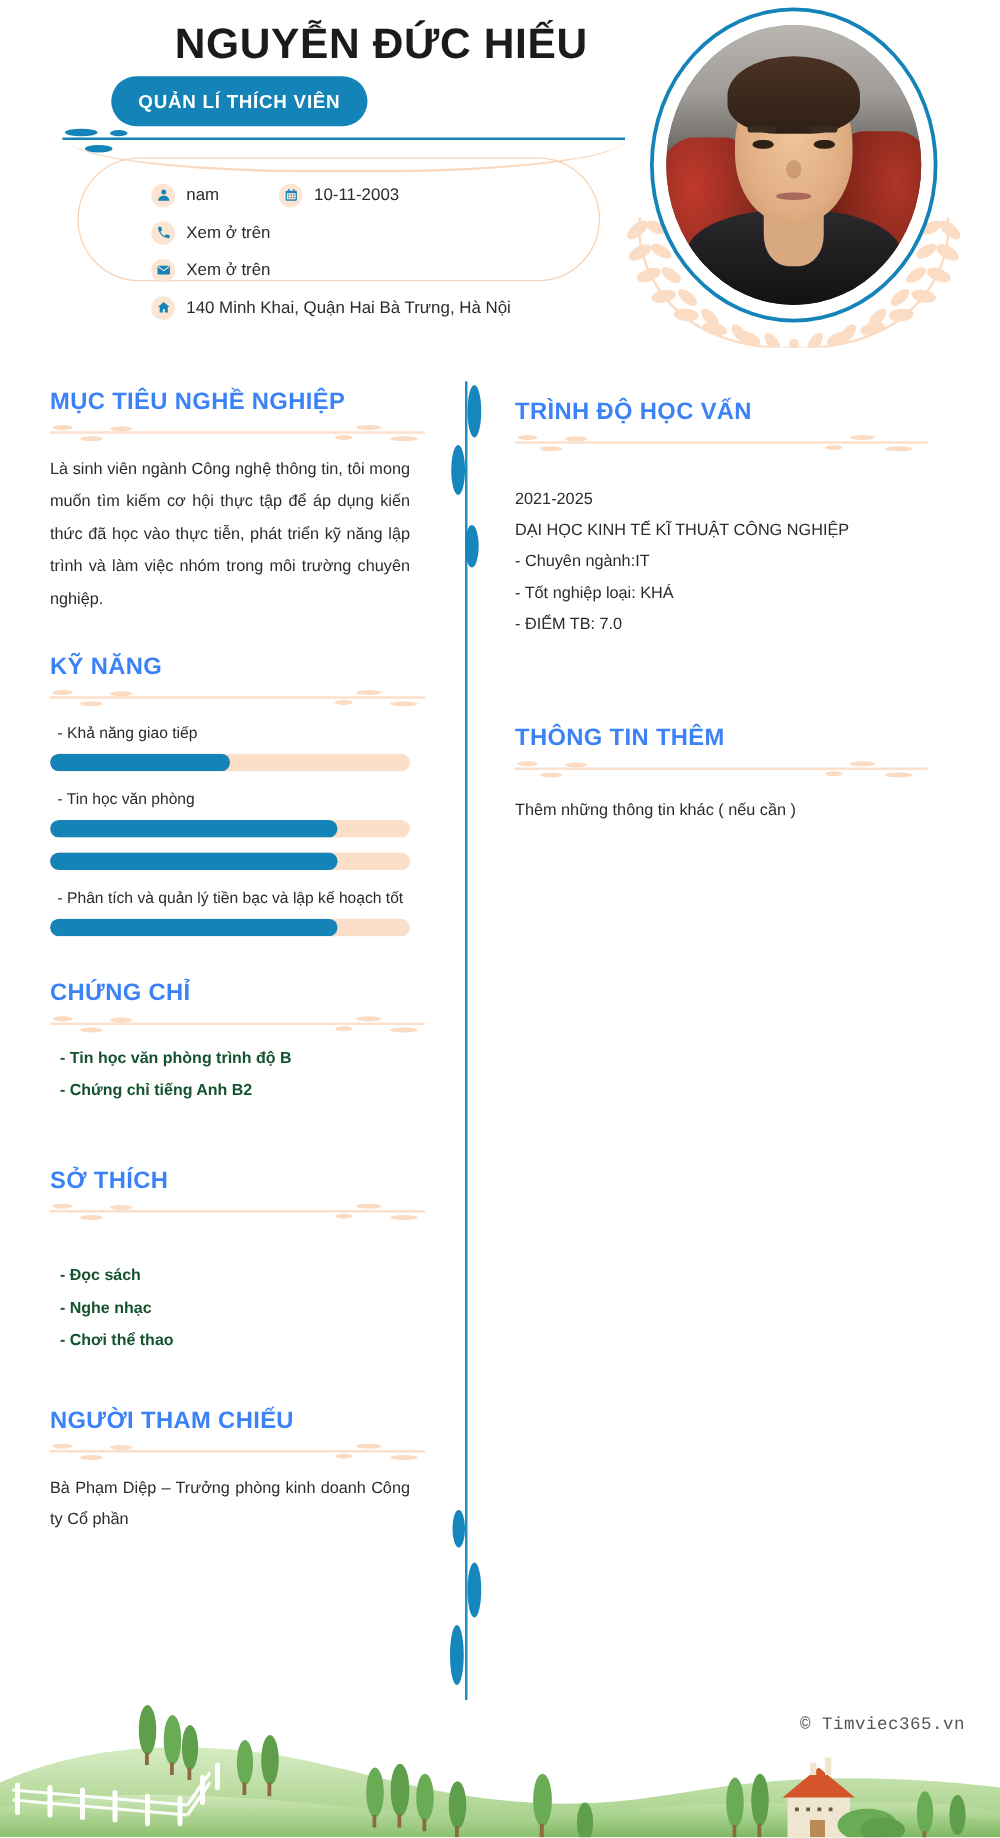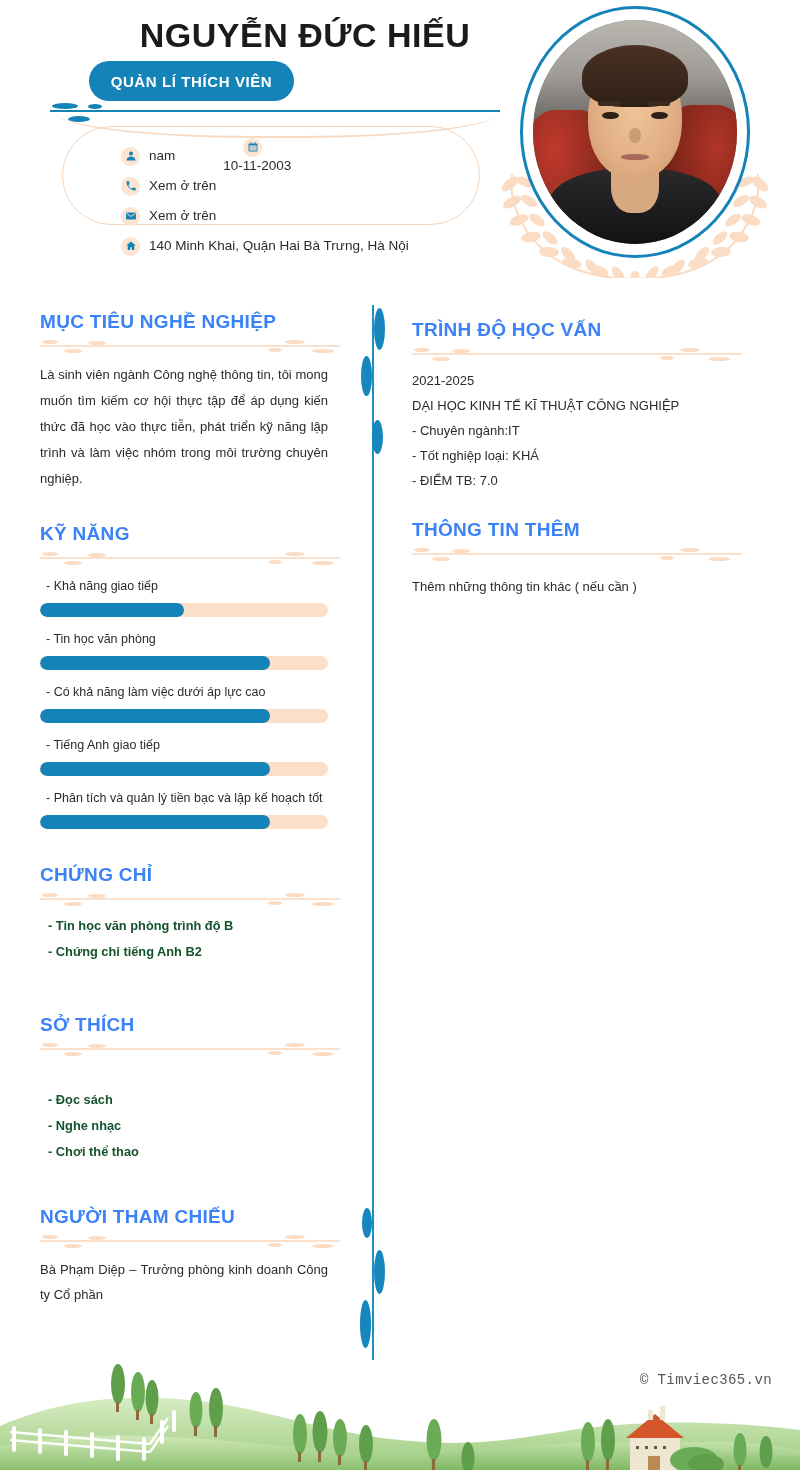--- a/index.html
+++ b/index.html
@@ -118,21 +118,20 @@
     font-size: 13.5px;
     color: #2b2b2b;
     line-height: 18px;
     white-space: nowrap;
   }
 
   .dual-second {
     display: flex;
     align-items: center;
     margin-left: 48px;
-    flex-direction: column;
   }
 
   
   .photo-wrap {
     position: absolute;
     left: 520px; top: 6px;
     width: 230px; height: 252px;
   }
   .photo-ring {
     position: absolute;
@@ -485,32 +484,25 @@
       </div>
 
       <div class="skill">
         <div class="skill-label">- Tin học văn phòng</div>
         <div class="bar-track">
           <div class="bar-fill" style="width: 80%;"></div>
         </div>
       </div>
 
       <div class="skill">
-        <div class="skill-label">- Có khả năng làm việc dưới áp lực cao</div>
         <div class="bar-track">
           <div class="bar-fill" style="width: 80%;"></div>
         </div>
       </div>
 
-      <div class="skill">
-        <div class="skill-label">- Tiếng Anh giao tiếp</div>
-        <div class="bar-track">
-          <div class="bar-fill" style="width: 80%;"></div>
-        </div>
-      </div>
 
       <div class="skill">
         <div class="skill-label" style="width:290px;">- Phân tích và quản lý tiền bạc và lập kế hoạch tốt</div>
         <div class="bar-track">
           <div class="bar-fill" style="width: 80%;"></div>
         </div>
       </div>
     </div>
 
     <div style="margin-top:34px;">
@@ -569,30 +561,30 @@
       <div class="sec-title">TRÌNH ĐỘ HỌC VẤN</div>
       <div class="sec-rule">
         <span class="line"></span>
         <span class="pip" style="left:2px; top:2px; width:16px;"></span>
         <span class="pip" style="left:40px; top:3px; width:18px;"></span>
         <span class="pip" style="left:268px; top:2px; width:20px;"></span>
         <span class="pip" style="left:248px; top:10px; width:14px;"></span>
         <span class="pip" style="left:296px; top:11px; width:22px;"></span>
         <span class="pip" style="left:20px; top:11px; width:18px;"></span>
       </div>
-      <div style="margin-top:8px;">
+      <div style="margin-top:26px;">
         <div class="plain-line">2021-2025</div>
         <div class="plain-line">DẠI HỌC KINH TẾ KĨ THUẬT CÔNG NGHIỆP</div>
         <div class="plain-line">- Chuyên ngành:IT</div>
         <div class="plain-line">- Tốt nghiệp loại: KHÁ</div>
         <div class="plain-line">- ĐIỂM TB: 7.0</div>
       </div>
     </div>
 
-    <div style="margin-top:25px;">
+    <div style="margin-top:68px;">
       <div class="sec-title">THÔNG TIN THÊM</div>
       <div class="sec-rule">
         <span class="line"></span>
         <span class="pip" style="left:2px; top:2px; width:16px;"></span>
         <span class="pip" style="left:40px; top:3px; width:18px;"></span>
         <span class="pip" style="left:268px; top:2px; width:20px;"></span>
         <span class="pip" style="left:248px; top:10px; width:14px;"></span>
         <span class="pip" style="left:296px; top:11px; width:22px;"></span>
         <span class="pip" style="left:20px; top:11px; width:18px;"></span>
       </div>

